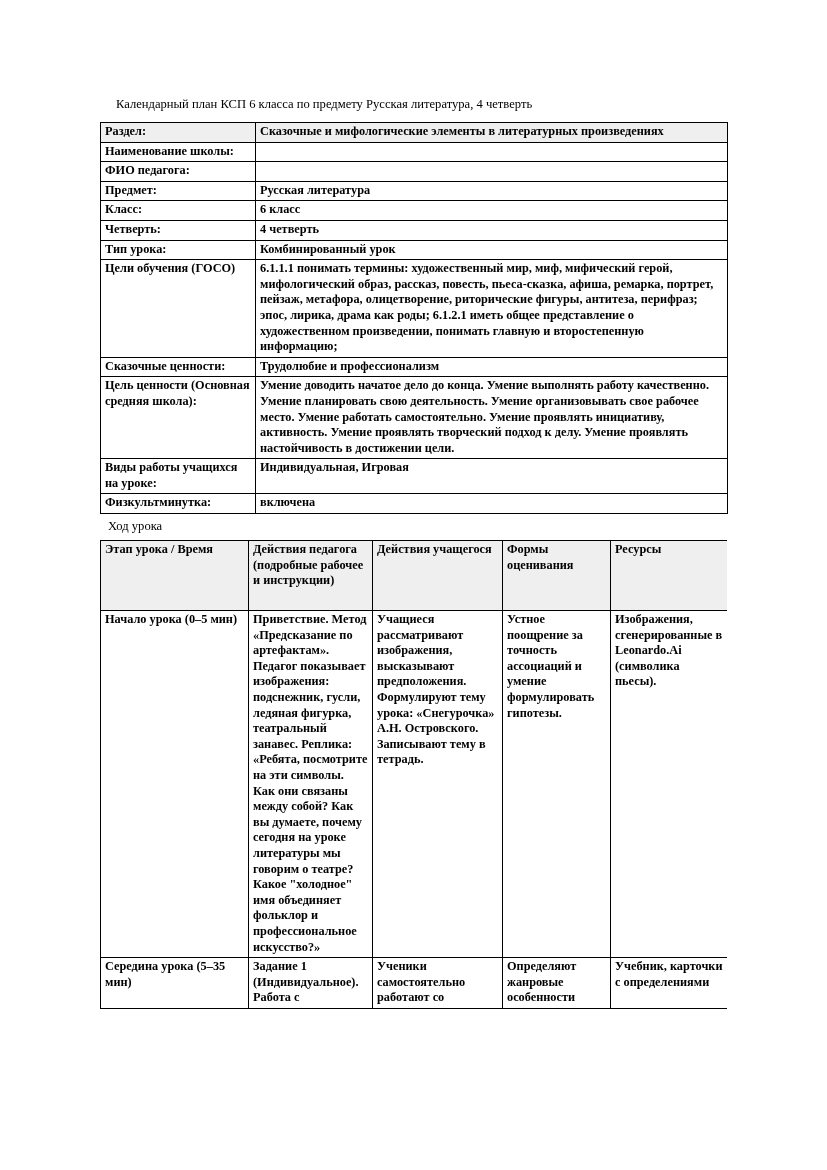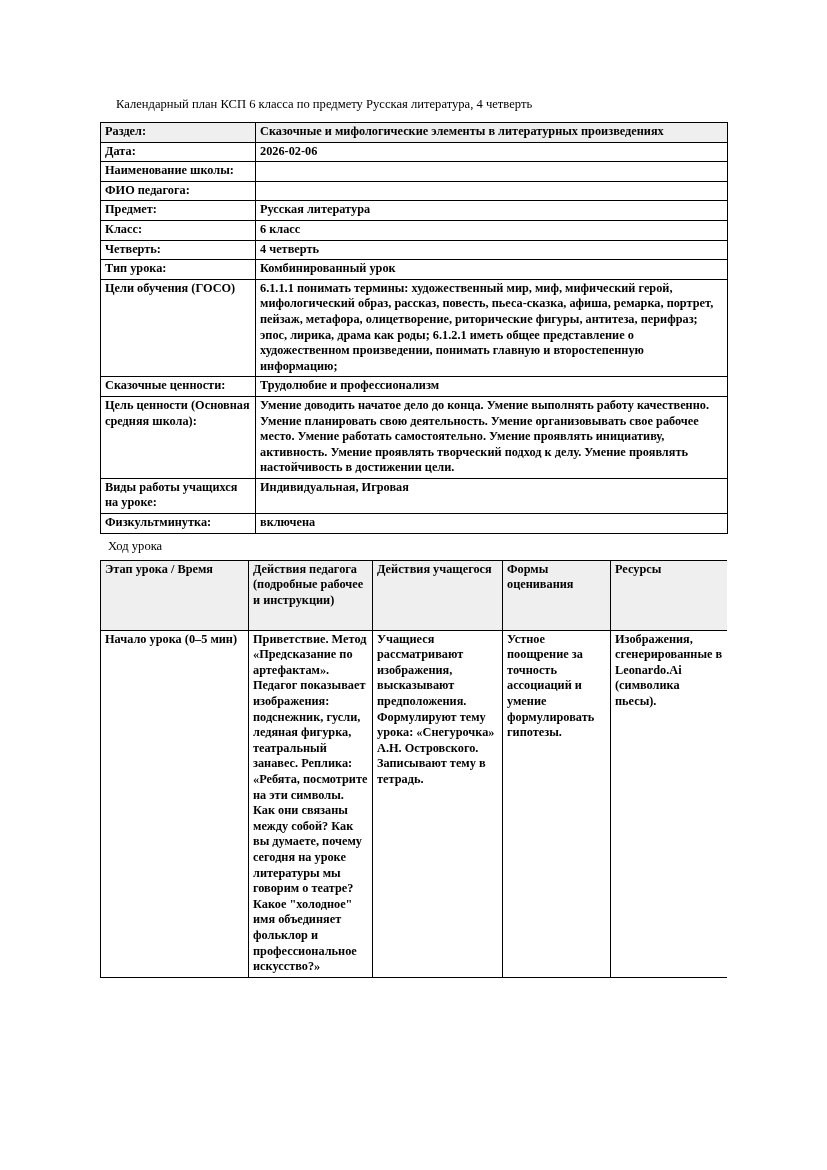--- a/index.html
+++ b/index.html
@@ -83,24 +83,20 @@
     <colgroup>
       <col class="c-label">
       <col class="c-value">
     </colgroup>
     <tbody>
         <tr class="shaded">
           <td>Раздел:</td>
           <td>Сказочные и мифологические элементы в литературных произведениях</td>
         </tr>
         <tr>
-          <td>Дата:</td>
-          <td>2026-02-06</td>
-        </tr>
-        <tr>
           <td>Наименование школы:</td>
           <td></td>
         </tr>
         <tr>
           <td>ФИО педагога:</td>
           <td></td>
         </tr>
         <tr>
           <td>Предмет:</td>
           <td>Русская литература</td>
@@ -161,17 +157,24 @@
           </tr>
       </thead>
       <tbody>
           <tr>
             <td>Начало урока (0–5 мин)</td>
             <td>Приветствие. Метод «Предсказание по артефактам». Педагог показывает изображения: подснежник, гусли, ледяная фигурка, театральный занавес. Реплика: «Ребята, посмотрите на эти символы. Как они связаны между собой? Как вы думаете, почему сегодня на уроке литературы мы говорим о театре? Какое "холодное" имя объединяет фольклор и профессиональное искусство?»</td>
             <td>Учащиеся рассматривают изображения, высказывают предположения. Формулируют тему урока: «Снегурочка» А.Н. Островского. Записывают тему в тетрадь.</td>
             <td>Устное поощрение за точность ассоциаций и умение формулировать гипотезы.</td>
             <td>Изображения, сгенерированные в Leonardo.Ai (символика пьесы).</td>
           </tr>
+          <tr>
+            <td>Середина урока (5–35 мин)</td>
+            <td>Задание 1 (Индивидуальное). Работа с</td>
+            <td>Ученики самостоятельно работают со</td>
+            <td>Определяют жанровые особенности</td>
+            <td>Учебник, карточки с определениями</td>
+          </tr>
         </tbody>
     </table>
   </div>
 
 </div>
 
 </body></html>

